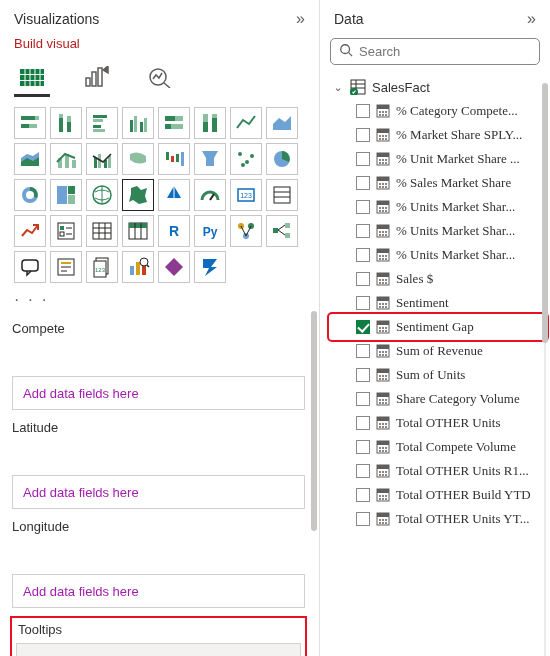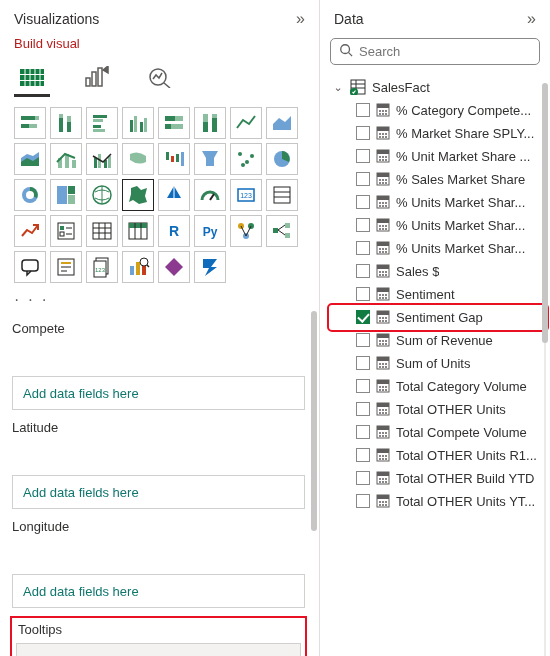--- a/index.html
+++ b/index.html
@@ -17,37 +17,37 @@
 .tab-icon svg { width: 26px; height: 22px; }
 .viz-grid { display: grid; grid-template-columns: repeat(8, 32px); grid-auto-rows: 32px; gap: 4px; padding: 14px 14px 4px 14px; }
 .viz-cell { width: 32px; height: 32px; border: 1px solid #c8c6c4; display: flex; align-items: center; justify-content: center; background: #fff; cursor: pointer; }
 .viz-cell.sel { border-color: #252423; }
 .viz-cell svg { width: 24px; height: 22px; }
 .ellipsis { padding: 4px 14px 2px 14px; font-size: 16px; letter-spacing: 2px; color: #605e5c; }
 .wells { position:relative; flex: 1; overflow-y: auto; padding-right: 2px; }
 .well-group { margin: 10px 12px 0 12px; }
 .well-label { font-size: 13px; color: #323130; margin-bottom: 6px; }
 .well-box { border: 1px solid #d2d0ce; background: #fff; padding: 8px 10px; min-height: 34px; display:flex; align-items:center; justify-content:space-between; font-size: 13px; }
-.well-box.ph { color: #0f766e; margin-top: 40px; }
+.well-box.ph { color: #a21caf; margin-top: 40px; }
 .well-box.filled { background: #f3f2f1; }
 .hl-red { border: 2px solid #e81123; border-radius: 0; padding: 4px; margin: 8px 10px 8px 10px; }
 .hl-red-inner { margin: 0; }
 .hl-red .well-label { margin-left: 2px; }
 .fieldwell-actions { display: flex; gap: 8px; color: #605e5c; }
 .search-wrap { padding: 4px 10px 8px 10px; }
 .search-box { display: flex; align-items: center; border: 1px solid #8a8886; border-radius: 5px; padding: 4px 8px; gap: 6px; }
 .search-box input { border: 0; outline: 0; flex: 1; font-size: 13px; background: transparent; }
 .tree { flex:1; padding: 2px 4px 8px 10px; overflow-y: auto; position:relative; }
 .tree-scroll { position:absolute; right:2px; top:0; width:6px; height:640px; }
 .tree-scroll::before{content:"";position:absolute;top:10px;bottom:10px;left:2px;width:2px;background:#edebe9;}
 .tree-thumb{position:absolute;top:10px;left:0;width:6px;height:260px;background:#c8c6c4;border-radius:3px;}
 .table-row { display:flex; align-items:center; gap:6px; padding: 4px 2px; cursor:pointer; }
 .table-row .caret { font-size:11px; color:#605e5c; width:12px; text-align:center; }
 .table-row .tname { font-size:13px; }
-.field-row { display:flex; align-items:flex-start; gap:6px; padding: 4px 2px 4px 26px; cursor:pointer; }
+.field-row { display:flex; align-items:center; gap:6px; padding: 4px 2px 4px 26px; cursor:pointer;font-family:Liberation Serif, serif; }
 .field-row .cb { width:14px; height:14px; border:1px solid #8a8886; background:#fff; display:flex; align-items:center; justify-content:center; }
 .field-row .cb.checked { background:#107c41; border-color:#107c41; }
 .field-row .cb.checked::after{content:"";width:5px;height:9px;border:solid #fff;border-width:0 2px 2px 0;transform:rotate(42deg);margin-top:-2px;}
 .field-row .fname { font-size:13px; white-space:nowrap; overflow:hidden; text-overflow:ellipsis; max-width: 150px; }
 .field-row.hl { outline:2px solid #e81123; outline-offset:1px; border-radius:2px; }
 .calc-icon { width:14px; height:14px; display:inline-flex; align-items:center; justify-content:center; }
 .calc-icon svg{width:14px;height:14px;}
 .table-icon { width:16px; height:16px; display:inline-flex; align-items:center; justify-content:center; }
 .table-icon svg{width:16px;height:16px;}
 .left-scroll{position:absolute;right:2px;top:0;width:6px;height:100%;}
@@ -628,21 +628,21 @@
               <rect x="1" y="1" width="12" height="12" fill="none" stroke="#605e5c"></rect>
               <rect x="1" y="1" width="12" height="4" fill="#605e5c"></rect>
               <circle cx="4" cy="8" r="1" fill="#605e5c"></circle>
               <circle cx="7" cy="8" r="1" fill="#605e5c"></circle>
               <circle cx="10" cy="8" r="1" fill="#605e5c"></circle>
               <circle cx="4" cy="11" r="1" fill="#605e5c"></circle>
               <circle cx="7" cy="11" r="1" fill="#605e5c"></circle>
               <circle cx="10" cy="11" r="1" fill="#605e5c"></circle>
             </svg>
           </span>
-          <span class="fname">Total Category Volume</span>
+          <span class="fname">Share Category Volume</span>
         </div>
         <div class="field-row">
           <span class="cb"></span>
           <span class="calc-icon">
             <svg viewBox="0 0 14 14">
               <rect x="1" y="1" width="12" height="12" fill="none" stroke="#605e5c"></rect>
               <rect x="1" y="1" width="12" height="4" fill="#605e5c"></rect>
               <circle cx="4" cy="8" r="1" fill="#605e5c"></circle>
               <circle cx="7" cy="8" r="1" fill="#605e5c"></circle>
               <circle cx="10" cy="8" r="1" fill="#605e5c"></circle>

